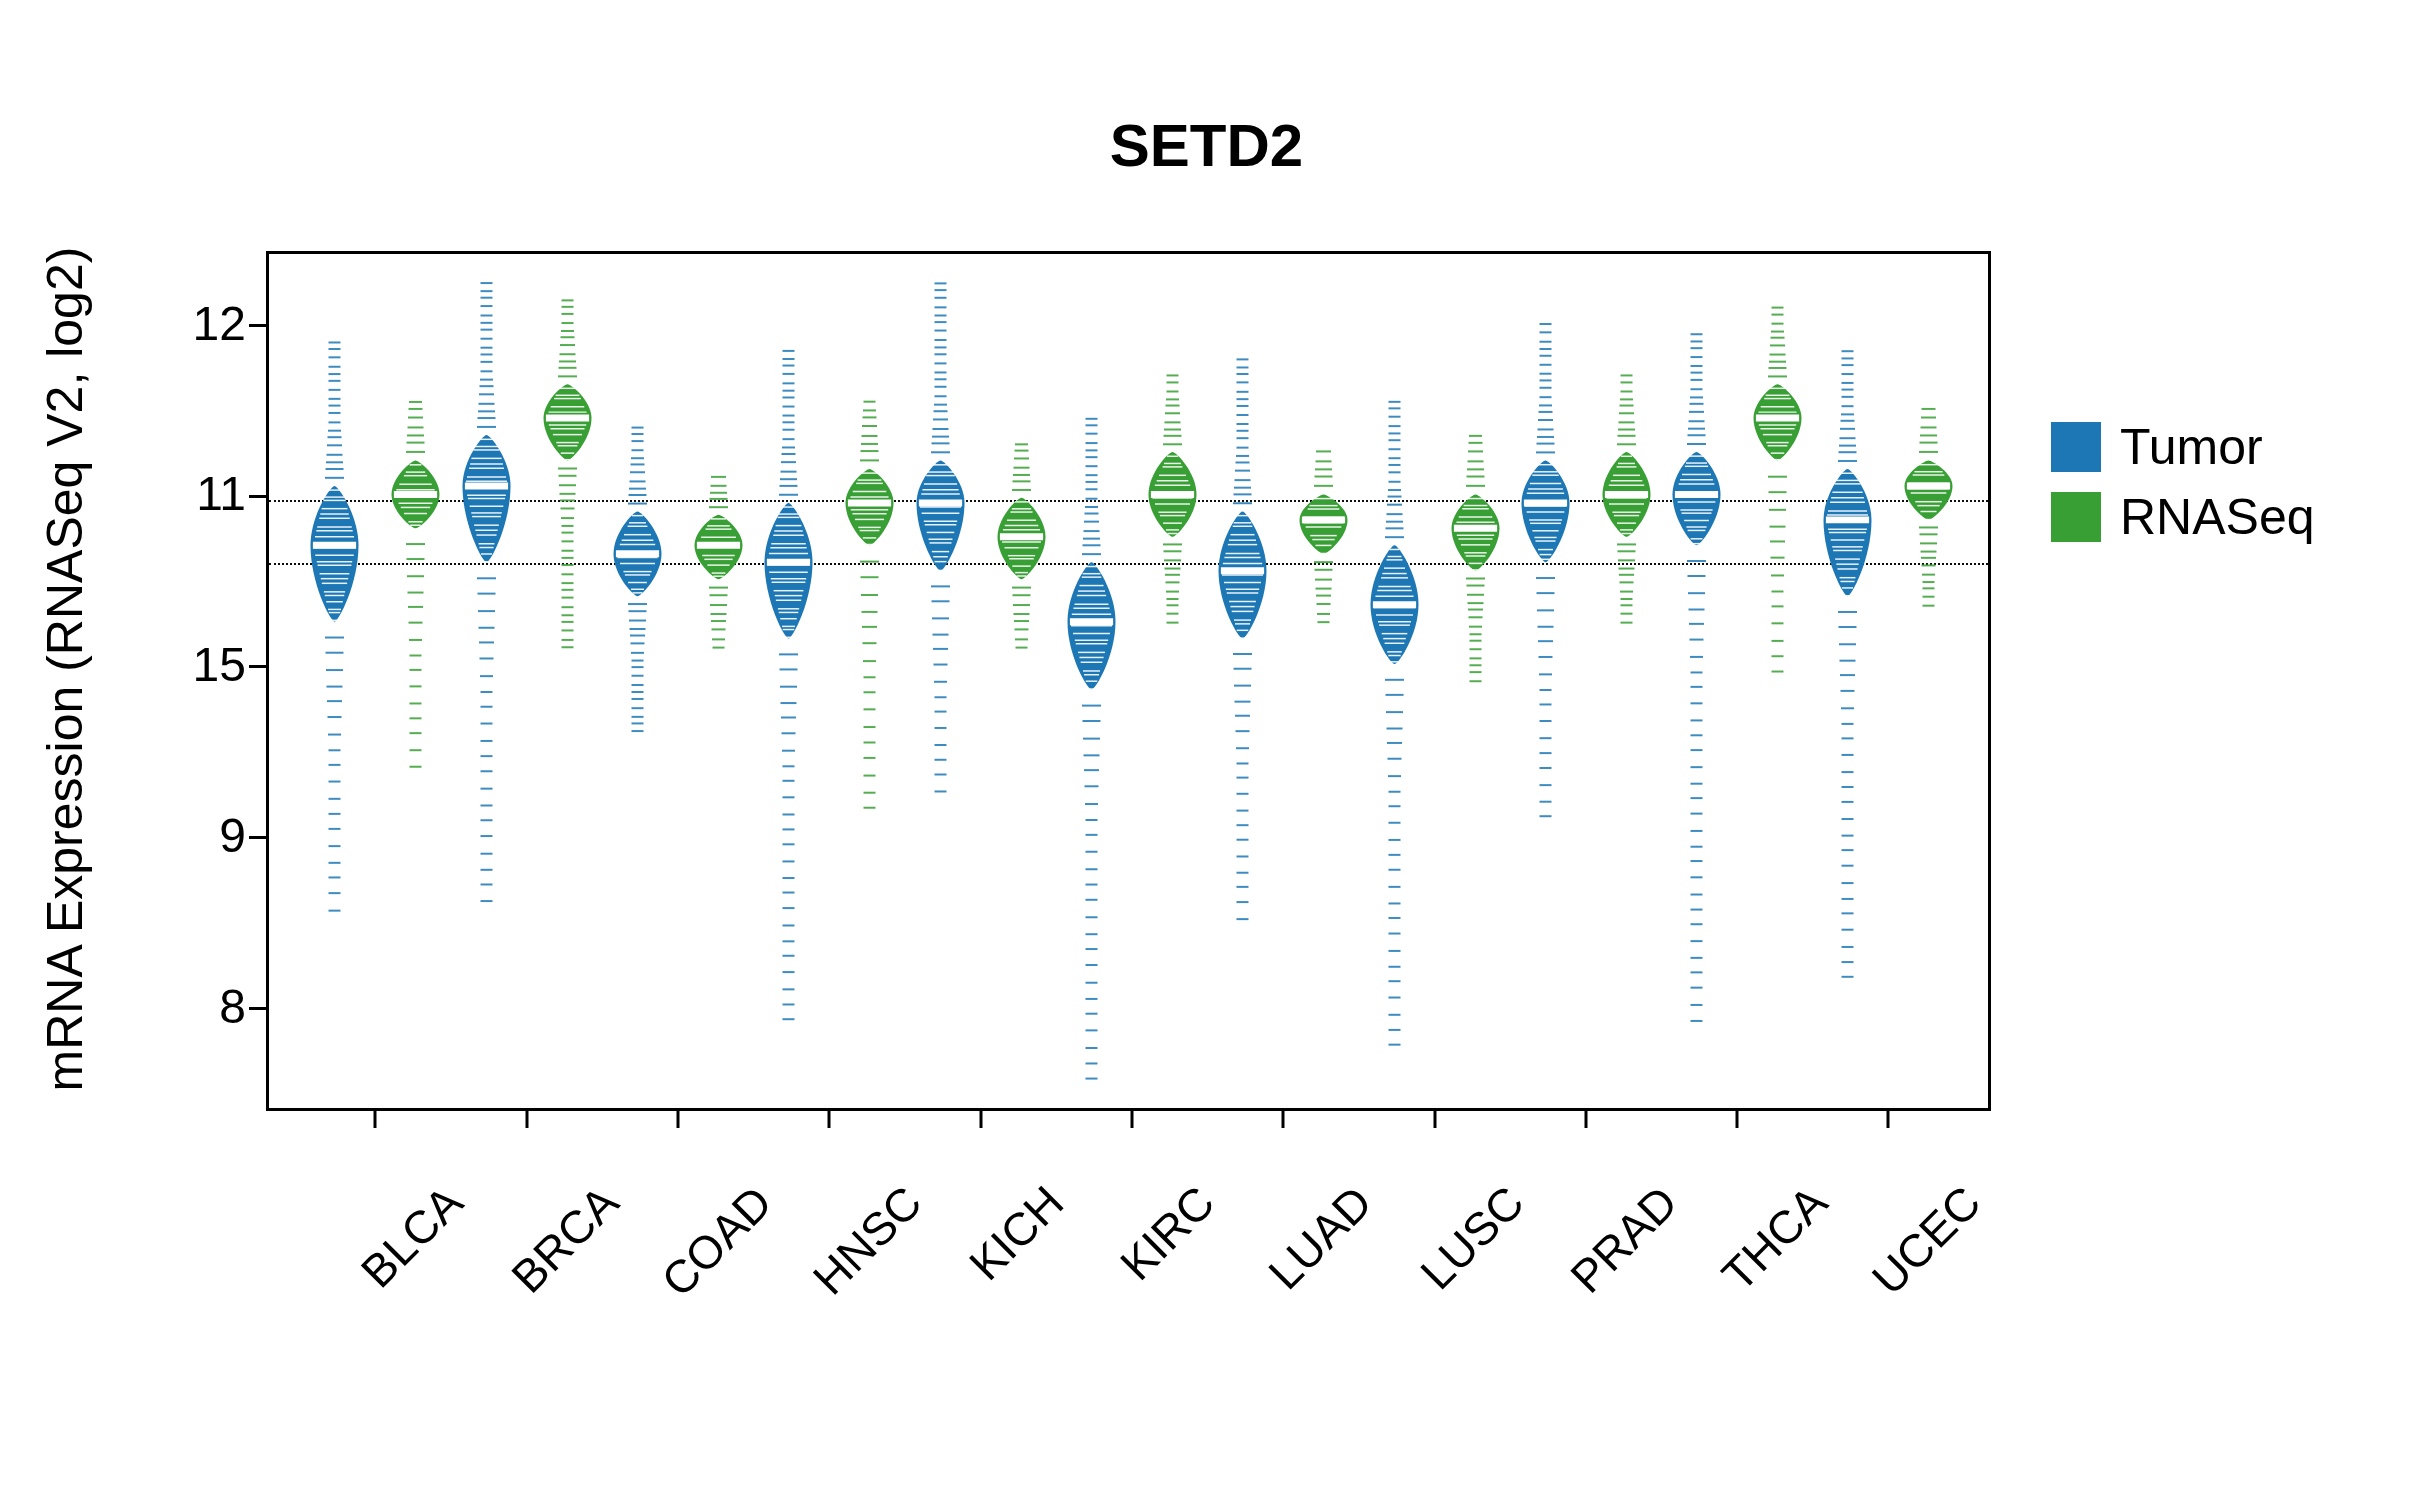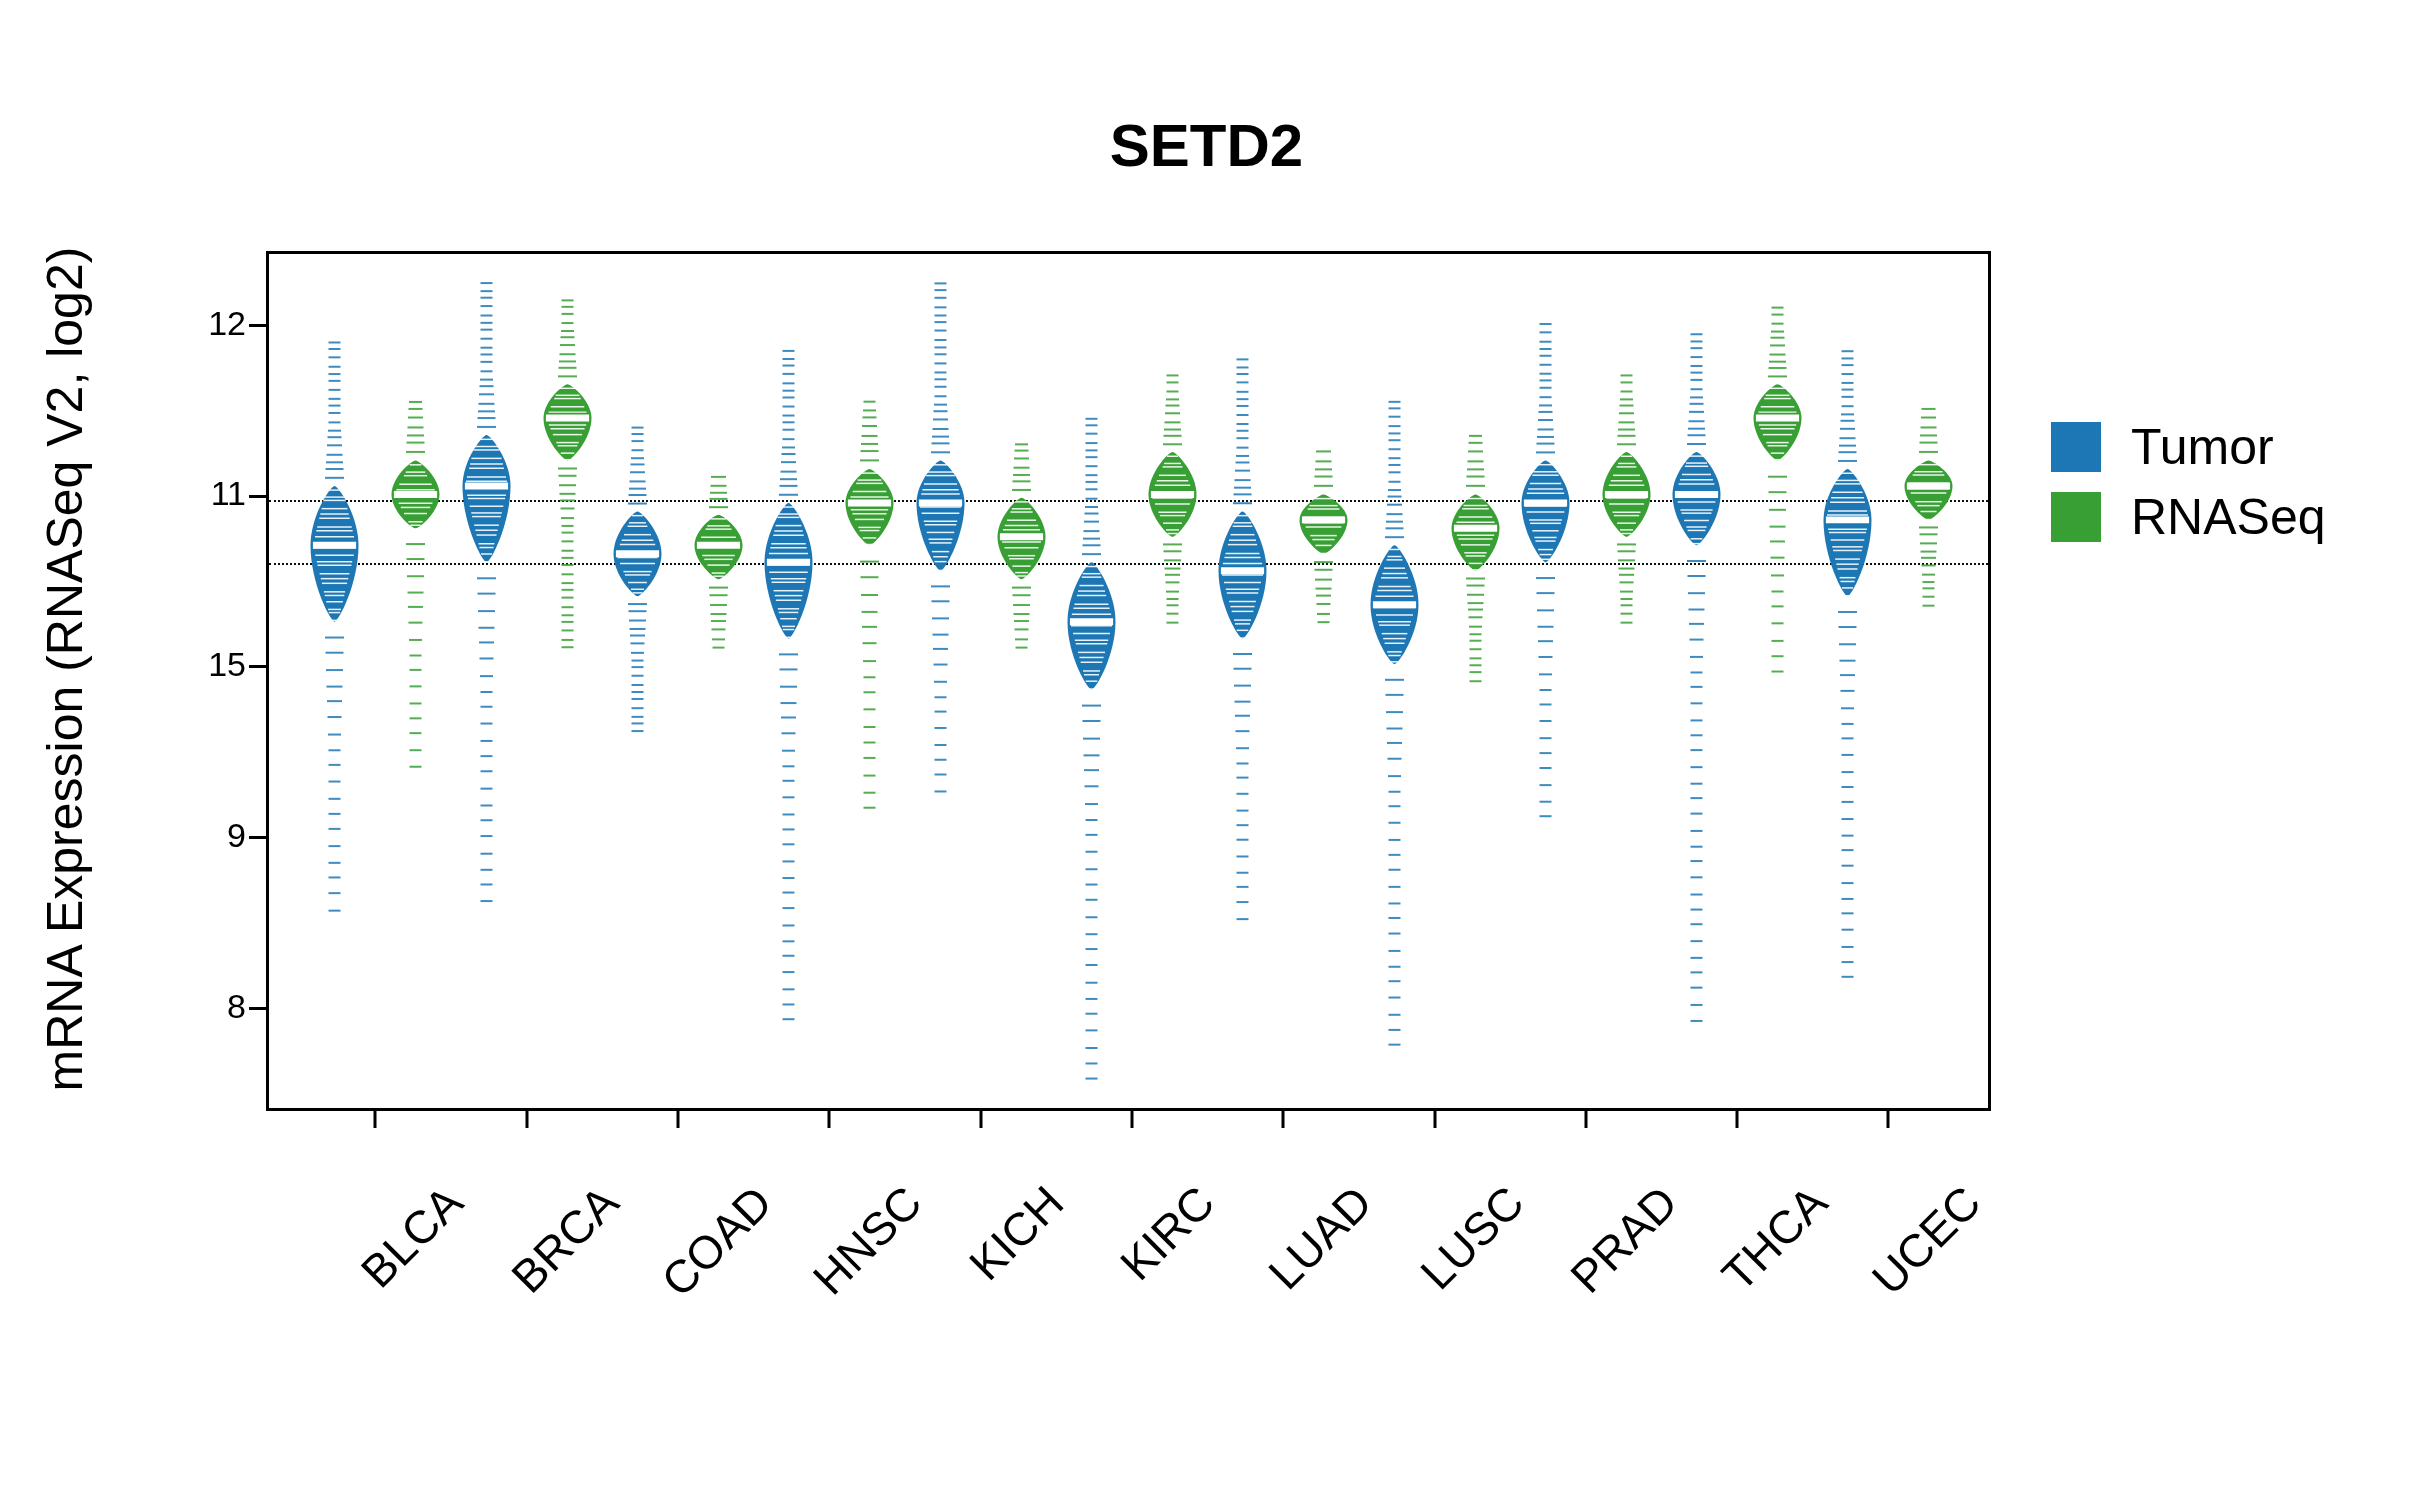--- a/index.html
+++ b/index.html
@@ -53,21 +53,21 @@
     position: absolute;
     left: -20px;
     width: 20px;
     height: 3px;
     background: #000;
   }
   .ytick-label {
     position: absolute;
     right: 1757px; 
     transform: translateY(-50%);
-    font-size: 34px;
+    font-size: 48px;
     color: #000;
     text-align: right;
     white-space: nowrap;
   }
   
   .xgroup {
     position: absolute;
     top: 0; bottom: 0;
   }
   .xtick {
@@ -110,21 +110,21 @@
   .legend {
     position: absolute;
     left: 2051px;
     top: 412px;
     font-size: 50px;
     color: #000;
   }
   .legend-row {
     display: flex;
     align-items: center;
-    gap: 30px;
+    gap: 19px;
     height: 70px;
   }
   .swatch {
     width: 50px; height: 50px;
   }
   .swatch.tumor { background: #1d77b4; }
   .swatch.normal { background: #389f34; }
 </style>
 </head>
 <body>

